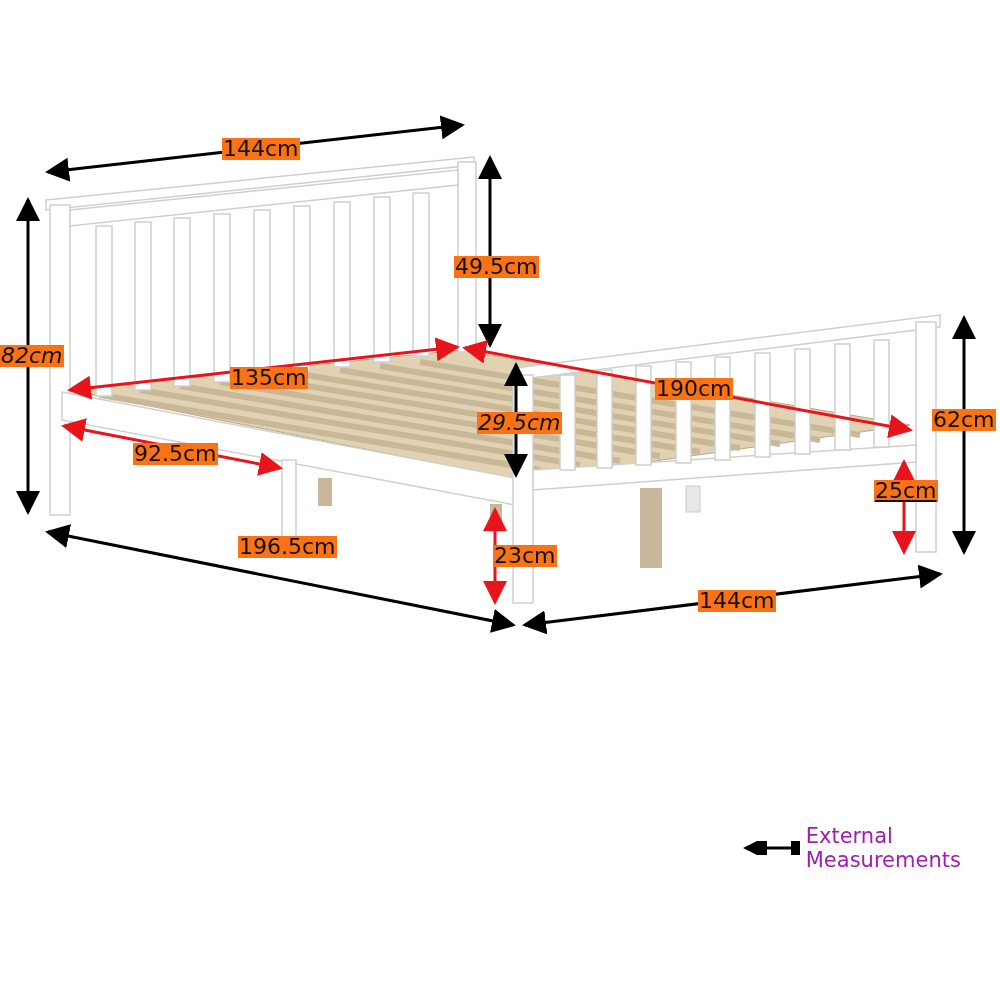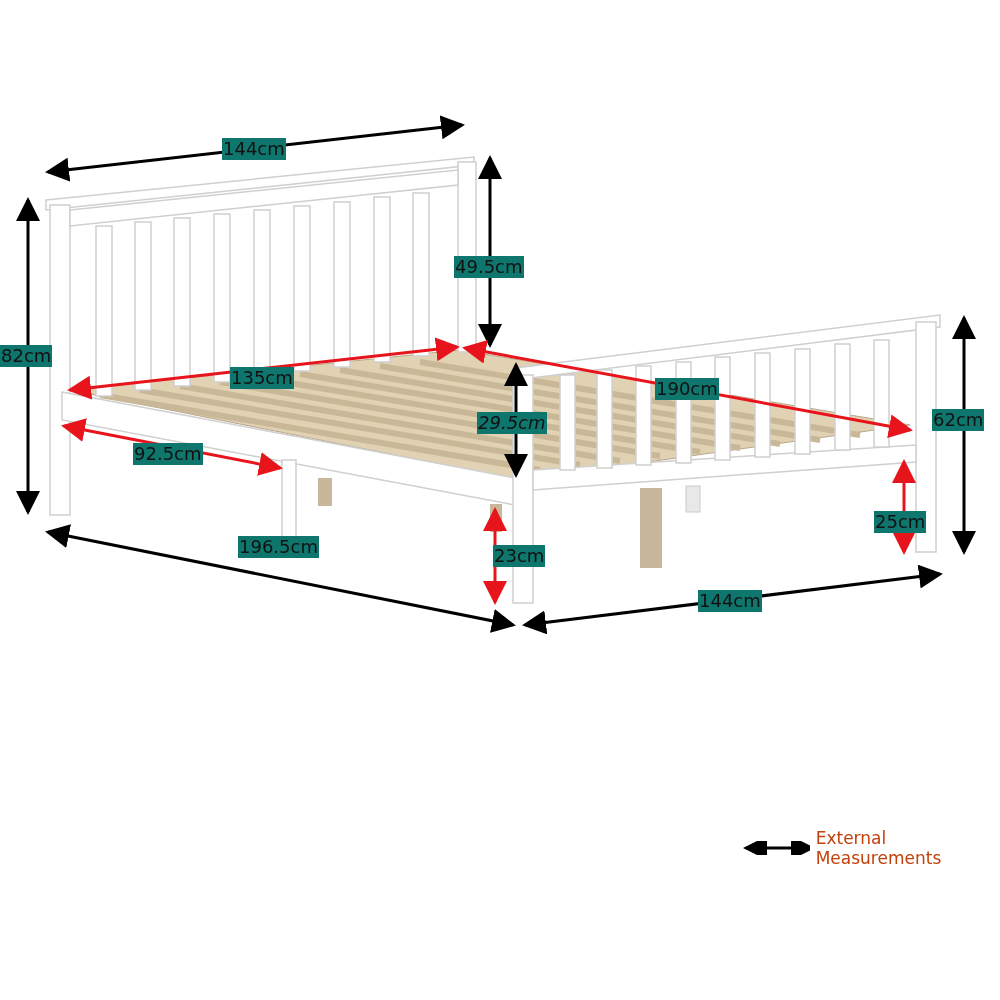--- a/index.html
+++ b/index.html
@@ -1,19 +1,19 @@
 <!DOCTYPE html>
 <html><head>
 <meta charset="utf-8">
 <style>
   html,body{margin:0;padding:0;background:#fff;}
   body{width:1000px;height:1000px;position:relative;overflow:hidden;font-family:"DejaVu Sans","Liberation Sans",sans-serif;}
   svg{position:absolute;left:0;top:0;}
-  .lbl{position:absolute;font-size:18px;color:#111;background:#0f766e;padding:0 1px;line-height:22px;white-space:nowrap;}
-  .legend{position:absolute;left:742px;top:834px;font-size:17px;color:#c2410c;}
+  .lbl{position:absolute;font-size:22px;color:#111;background:#f97316;padding:0 1px;line-height:22px;white-space:nowrap;}
+  .legend{position:absolute;left:742px;top:834px;font-size:21px;color:#a21caf;}
   .legend-row{display:flex;align-items:center;height:28px;}
   .legend-row span{margin-left:6px;}
 </style>
 </head>
 <body>
 
 <svg width="1000" height="1000" viewBox="0 0 1000 1000">
   <defs>
     <marker id="ab" markerWidth="8" markerHeight="8" refX="7" refY="4" orient="auto-start-reverse">
         <path d="M0,0 L8,4 L0,8 z" fill="#000"></path>
@@ -94,27 +94,27 @@
     <line x1="70" y1="390" x2="457" y2="347" marker-start="url(#ar)" marker-end="url(#ar)"></line>
     <line x1="465" y1="348" x2="910" y2="430" marker-start="url(#ar)" marker-end="url(#ar)"></line>
     <line x1="64" y1="426" x2="280" y2="468" marker-start="url(#ar)" marker-end="url(#ar)"></line>
     <line x1="495" y1="510" x2="495" y2="602" marker-start="url(#ar)" marker-end="url(#ar)"></line>
     <line x1="904" y1="462" x2="904" y2="552" marker-start="url(#ar)" marker-end="url(#ar)"></line>
   </g>
 </svg>
 
 <div class="lbl" style="left:222px;top:138px;">144cm</div>
 <div class="lbl" style="left:454px;top:256px;">49.5cm</div>
-<div class="lbl" style="left:0px;top:345px;">82cm</div>
+<div class="lbl" style="left:0px;top:345px;font-style:italic;">82cm</div>
 <div class="lbl" style="left:230px;top:367px;">135cm</div>
 <div class="lbl" style="left:655px;top:378px;">190cm</div>
 <div class="lbl" style="left:477px;top:412px;font-style:italic;">29.5cm</div>
 <div class="lbl" style="left:932px;top:409px;">62cm</div>
 <div class="lbl" style="left:133px;top:443px;">92.5cm</div>
-<div class="lbl" style="left:874px;top:511px;">25cm</div>
+<div class="lbl" style="left:874px;top:480px;text-decoration:underline;">25cm</div>
 <div class="lbl" style="left:467px;top:545px;margin-left:26px;">23cm</div>
 <div class="lbl" style="left:238px;top:536px;">196.5cm</div>
 <div class="lbl" style="left:698px;top:590px;">144cm</div>
 
 <div class="legend">
   <div class="legend-row">
     <svg width="74" height="14" style="position:static">
         <line x1="4" y1="7" x2="70" y2="7" stroke="#000" stroke-width="3" marker-start="url(#ab)" marker-end="url(#ab)"></line>
       </svg>
     <span>External Measurements</span>

